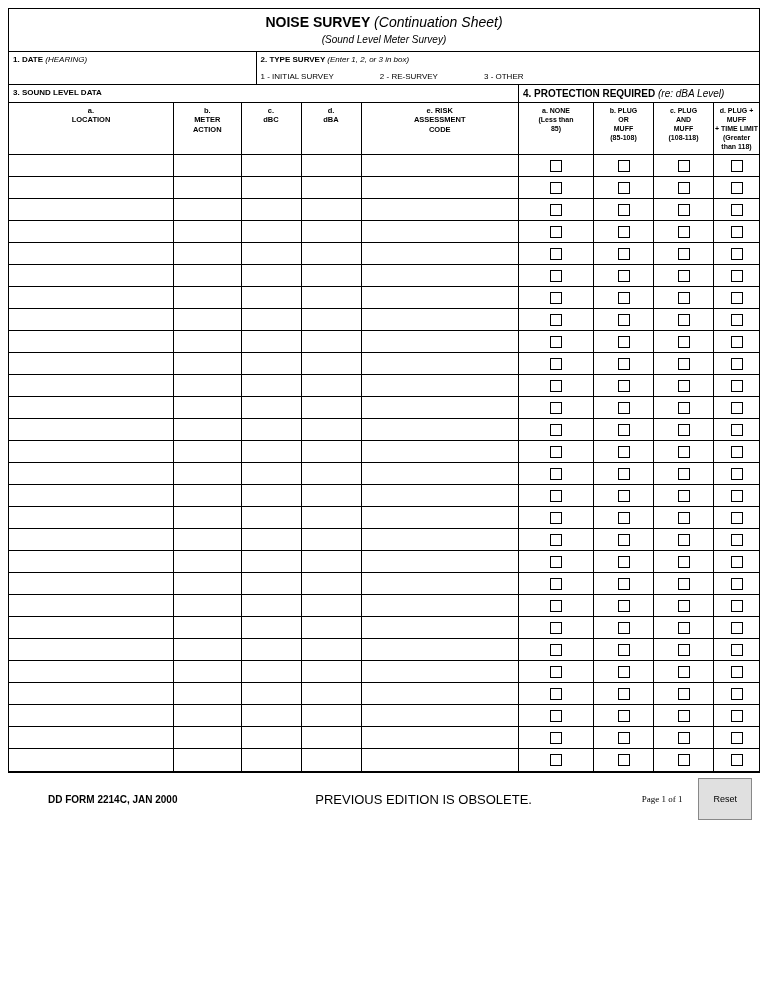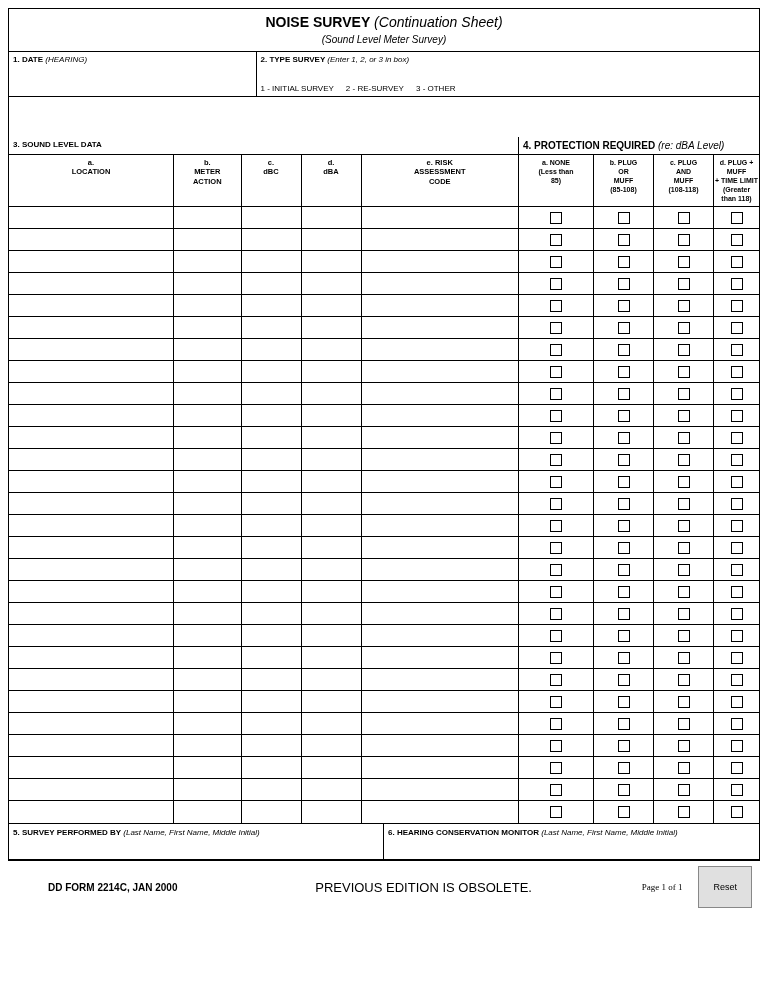--- a/index.html
+++ b/index.html
@@ -41,29 +41,28 @@
       min-height: 30px;
     }
     .cell-type-survey {
       width: 67%;
       padding: 3px 4px;
       font-size: 8px;
       font-weight: bold;
     }
     .cell-type-survey .survey-options {
       display: flex;
-      gap: 12px;
+      gap: 46px;
       font-weight: normal;
-      margin-top: 20px;
+      margin-top: 8px;
       font-size: 8px;
     }
     .row-section3-4 {
       display: flex;
       border-bottom: 1px solid #000;
-      margin-top: 40px;
     }
     .section3-header {
       width: 68%;
       padding: 3px 4px;
       font-size: 8px;
       font-weight: bold;
       border-right: 1px solid #000;
     }
     .section4-header {
       width: 32%;
@@ -850,30 +849,20 @@
         </div>
       <div class="col-4c">
           <span class="checkbox"></span>
         </div>
       <div class="col-4d">
           <span class="checkbox"></span>
         </div>
     </div>
     </div>
 
-  <div class="footer-section">
-    <div class="footer-left">
-      <span class="bold">5. SURVEY PERFORMED BY</span>
-      <span class="italic normal-weight">(Last Name, First Name, Middle Initial)</span>
-    </div>
-    <div class="footer-right">
-      <span class="bold">6. HEARING CONSERVATION MONITOR</span>
-      <span class="italic normal-weight">(Last Name, First Name, Middle Initial)</span>
-    </div>
-  </div>
 
 </div>
 
 <div class="form-bottom">
   <div class="form-id bold">DD FORM 2214C, JAN 2000</div>
   <div class="obsolete-text">PREVIOUS EDITION IS OBSOLETE.</div>
   <div class="bottom-right">
     <span class="page-info">Page 1 of 1</span>
     <button class="reset-btn">Reset</button>
   </div>

